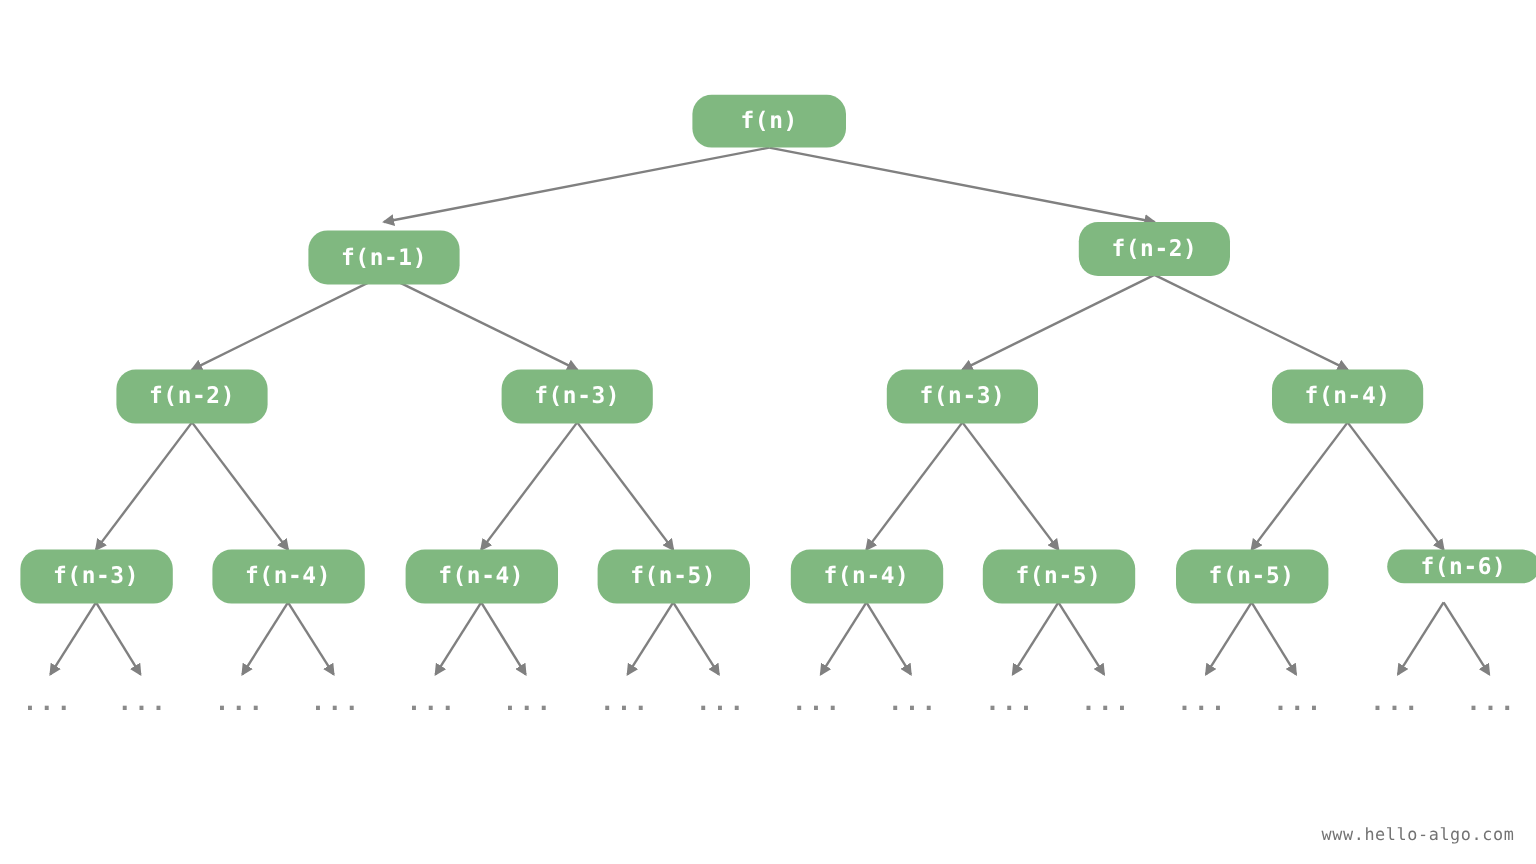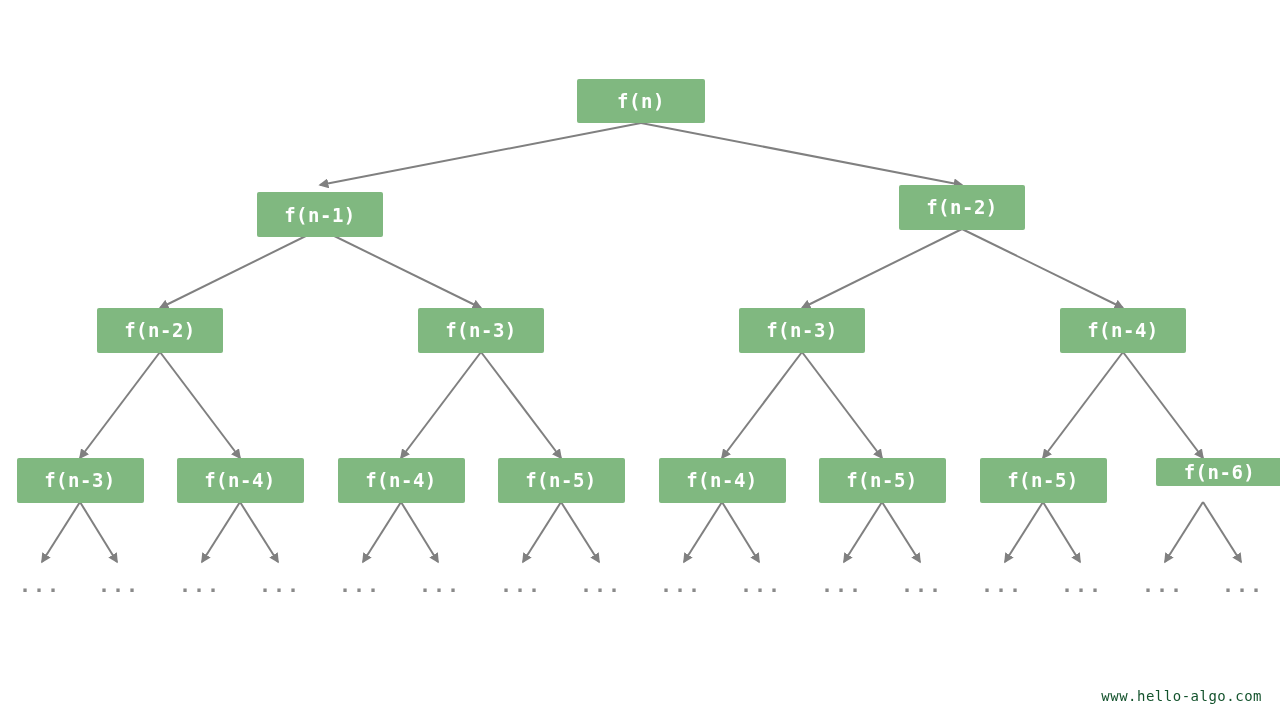--- a/index.html
+++ b/index.html
@@ -19,21 +19,21 @@
     position: absolute;
     left: 0;
     top: 0;
     width: 1280px;
     height: 720px;
   }
   .node {
     position: absolute;
     box-sizing: border-box;
     background: #80b880;
-    border-radius: 2px;
+    border-radius: 16px;
     color: #ffffff;
     display: flex;
     align-items: center;
     justify-content: center;
     font-family: "DejaVu Sans Mono", "Liberation Mono", monospace;
     font-size: 19px;
     font-weight: bold;
     letter-spacing: 0.5px;
     white-space: nowrap;
     z-index: 2;
@@ -46,21 +46,21 @@
     font-weight: bold;
     letter-spacing: 2px;
     transform: translate(-50%, -50%);
     z-index: 2;
     line-height: 1;
   }
   #watermark {
     position: absolute;
     right: 18px;
     bottom: 16px;
-    color: #14532d;
+    color: #737373;
     font-family: "DejaVu Sans Mono", "Liberation Mono", monospace;
     font-size: 14px;
     letter-spacing: 0.5px;
     z-index: 2;
   }
 </style>
 </head>
 <body>
 
 <div id="canvas">

